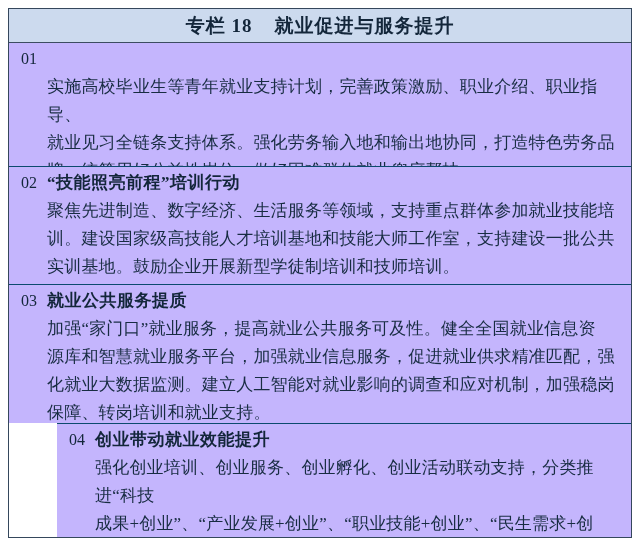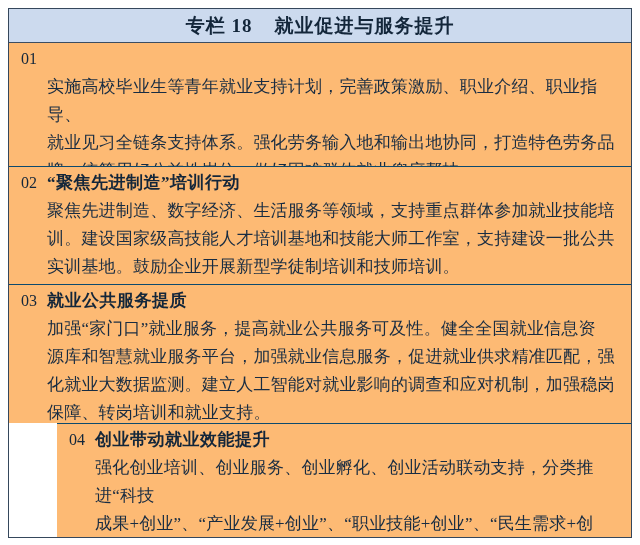--- a/index.html
+++ b/index.html
@@ -30,21 +30,21 @@
     display: flex;
     align-items: center;
     justify-content: center;
     font-weight: bold;
     font-size: 19px;
     color: #13263a;
     letter-spacing: 1px;
   }
   .title-label { margin-right: 22px; }
   .section {
-    background: #fdba74;
+    background: #c4b5fd;
     box-sizing: border-box;
     padding: 3px 4px 0 0;
     overflow: hidden;
   }
   .section + .section { border-top: 1px solid #0c4a6e; }
   .sec-01 { flex: 0 0 123px; }
   .sec-02 { flex: 0 0 118px; }
   .sec-03 { flex: 0 0 139px; }
   .sec-04 { flex: 1 1 auto; margin-left: 48px; }
   .head-row {
@@ -91,21 +91,21 @@
       <span class="num">01</span>
     </div>
     <div class="body-text">实施高校毕业生等青年就业支持计划，完善政策激励、职业介绍、职业指导、
 就业见习全链条支持体系。强化劳务输入地和输出地协同，打造特色劳务品
 牌。统筹用好公益性岗位，做好困难群体就业兜底帮扶。</div>
   </div>
 
   <div class="section sec-02">
     <div class="head-row">
       <span class="num">02</span>
-      <span class="heading">“聚焦先进制造”培训行动</span>
+      <span class="heading">“技能照亮前程”培训行动</span>
     </div>
     <div class="body-text">聚焦先进制造、数字经济、生活服务等领域，支持重点群体参加就业技能培
 训。建设国家级高技能人才培训基地和技能大师工作室，支持建设一批公共
 实训基地。鼓励企业开展新型学徒制培训和技师培训。</div>
   </div>
 
   <div class="section sec-03">
     <div class="head-row">
       <span class="num">03</span>
       <span class="heading">就业公共服务提质</span>

